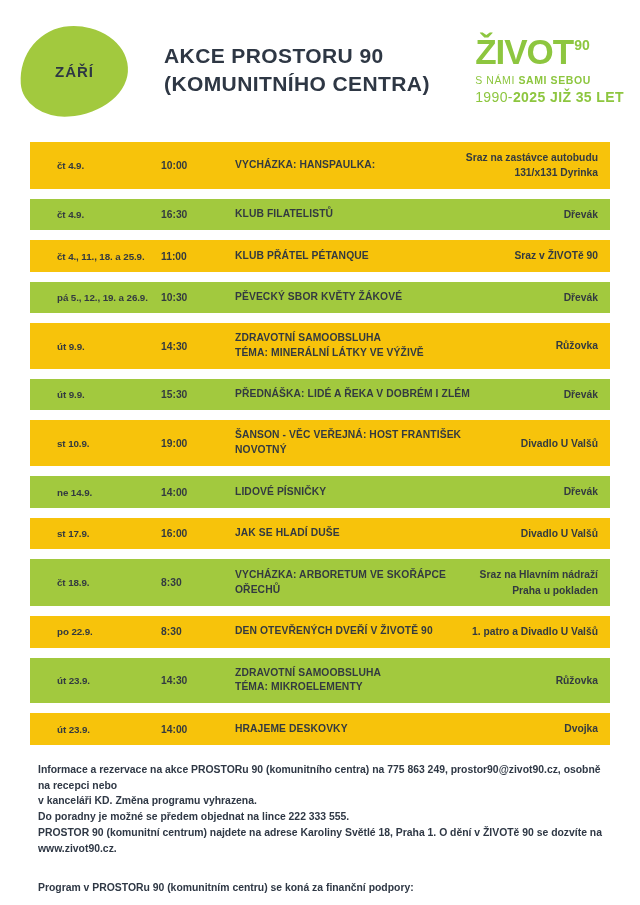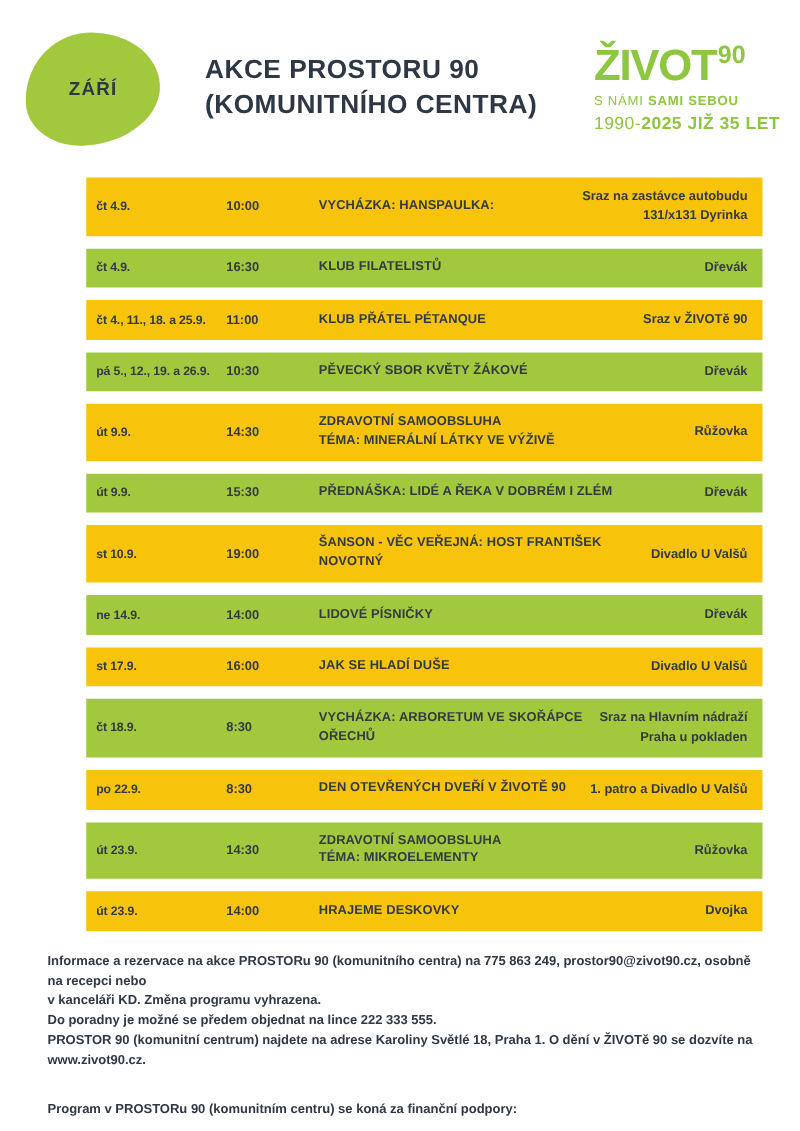--- a/index.html
+++ b/index.html
@@ -11,30 +11,30 @@
   .header { display:flex; padding:26px 16px 0 20px; align-items:flex-start; }
   .blob { width:108px; height:90px; background:#A2C93E;
           border-radius: 48% 52% 58% 42% / 60% 50% 50% 40%;
           transform:rotate(-4deg);
           display:flex; align-items:center; justify-content:center; }
   .blob span { font-size:15px; font-weight:700; letter-spacing:1px; color:#2E3744; transform:rotate(4deg); }
   .title-block { margin-left:36px; margin-top:16px; color:#2E3744;
                  font-size:21px; font-weight:700; letter-spacing:.4px; line-height:1.32; }
   .brand { margin-left:auto; margin-top:8px; color:#8DC63F; min-width:140px; }
   .brand .wordmark { font-size:35px; font-weight:700; letter-spacing:-1px; line-height:1; }
-  .brand .wordmark sup { font-size:20px; font-weight:700; letter-spacing:0; vertical-align:14px; margin-left:1px; }
+  .brand .wordmark sup { font-size:14px; font-weight:700; letter-spacing:0; vertical-align:14px; margin-left:1px; }
   .brand .tagline { font-size:10.5px; letter-spacing:.6px; margin-top:5px; font-weight:400; }
   .brand .tagline b { font-weight:700;text-align:right; }
   .brand .years { font-size:14px; letter-spacing:.4px; margin-top:3px; font-weight:400; }
   .brand .years b { font-weight:700; }
 
   
   .rows { margin:26px 30px 0 30px; display:flex; flex-direction:column; gap:10px; }
-  .row { display:flex; align-items:center; padding:8px 12px 8px 8px;
-         font-size:10.3px; font-weight:700; color:#333A40;margin-left:39px; }
+  .row { display:flex; align-items:center; padding:8px 12px 8px 27px;
+         font-size:10.3px; font-weight:700; color:#333A40; }
   .row.yellow { background:#F7C30B; }
   .row.green  { background:#A2C93E; }
   .c-date  { flex:0 0 104px; font-size:9.8px; letter-spacing:-.1px; }
   .c-time  { flex:0 0 74px; }
   .c-title { flex:1 1 auto; line-height:1.45; letter-spacing:.1px; }
   .c-loc   { flex:0 0 auto; text-align:right; line-height:1.5; white-space:nowrap; padding-left:8px; }
 
   
   .info { margin:17px 30px 0 38px; color:#2F3845; font-size:10.4px; font-weight:700; line-height:1.52; }
   .support { margin:25px 30px 0 38px; color:#2F3845; font-size:10.4px; font-weight:700; }

